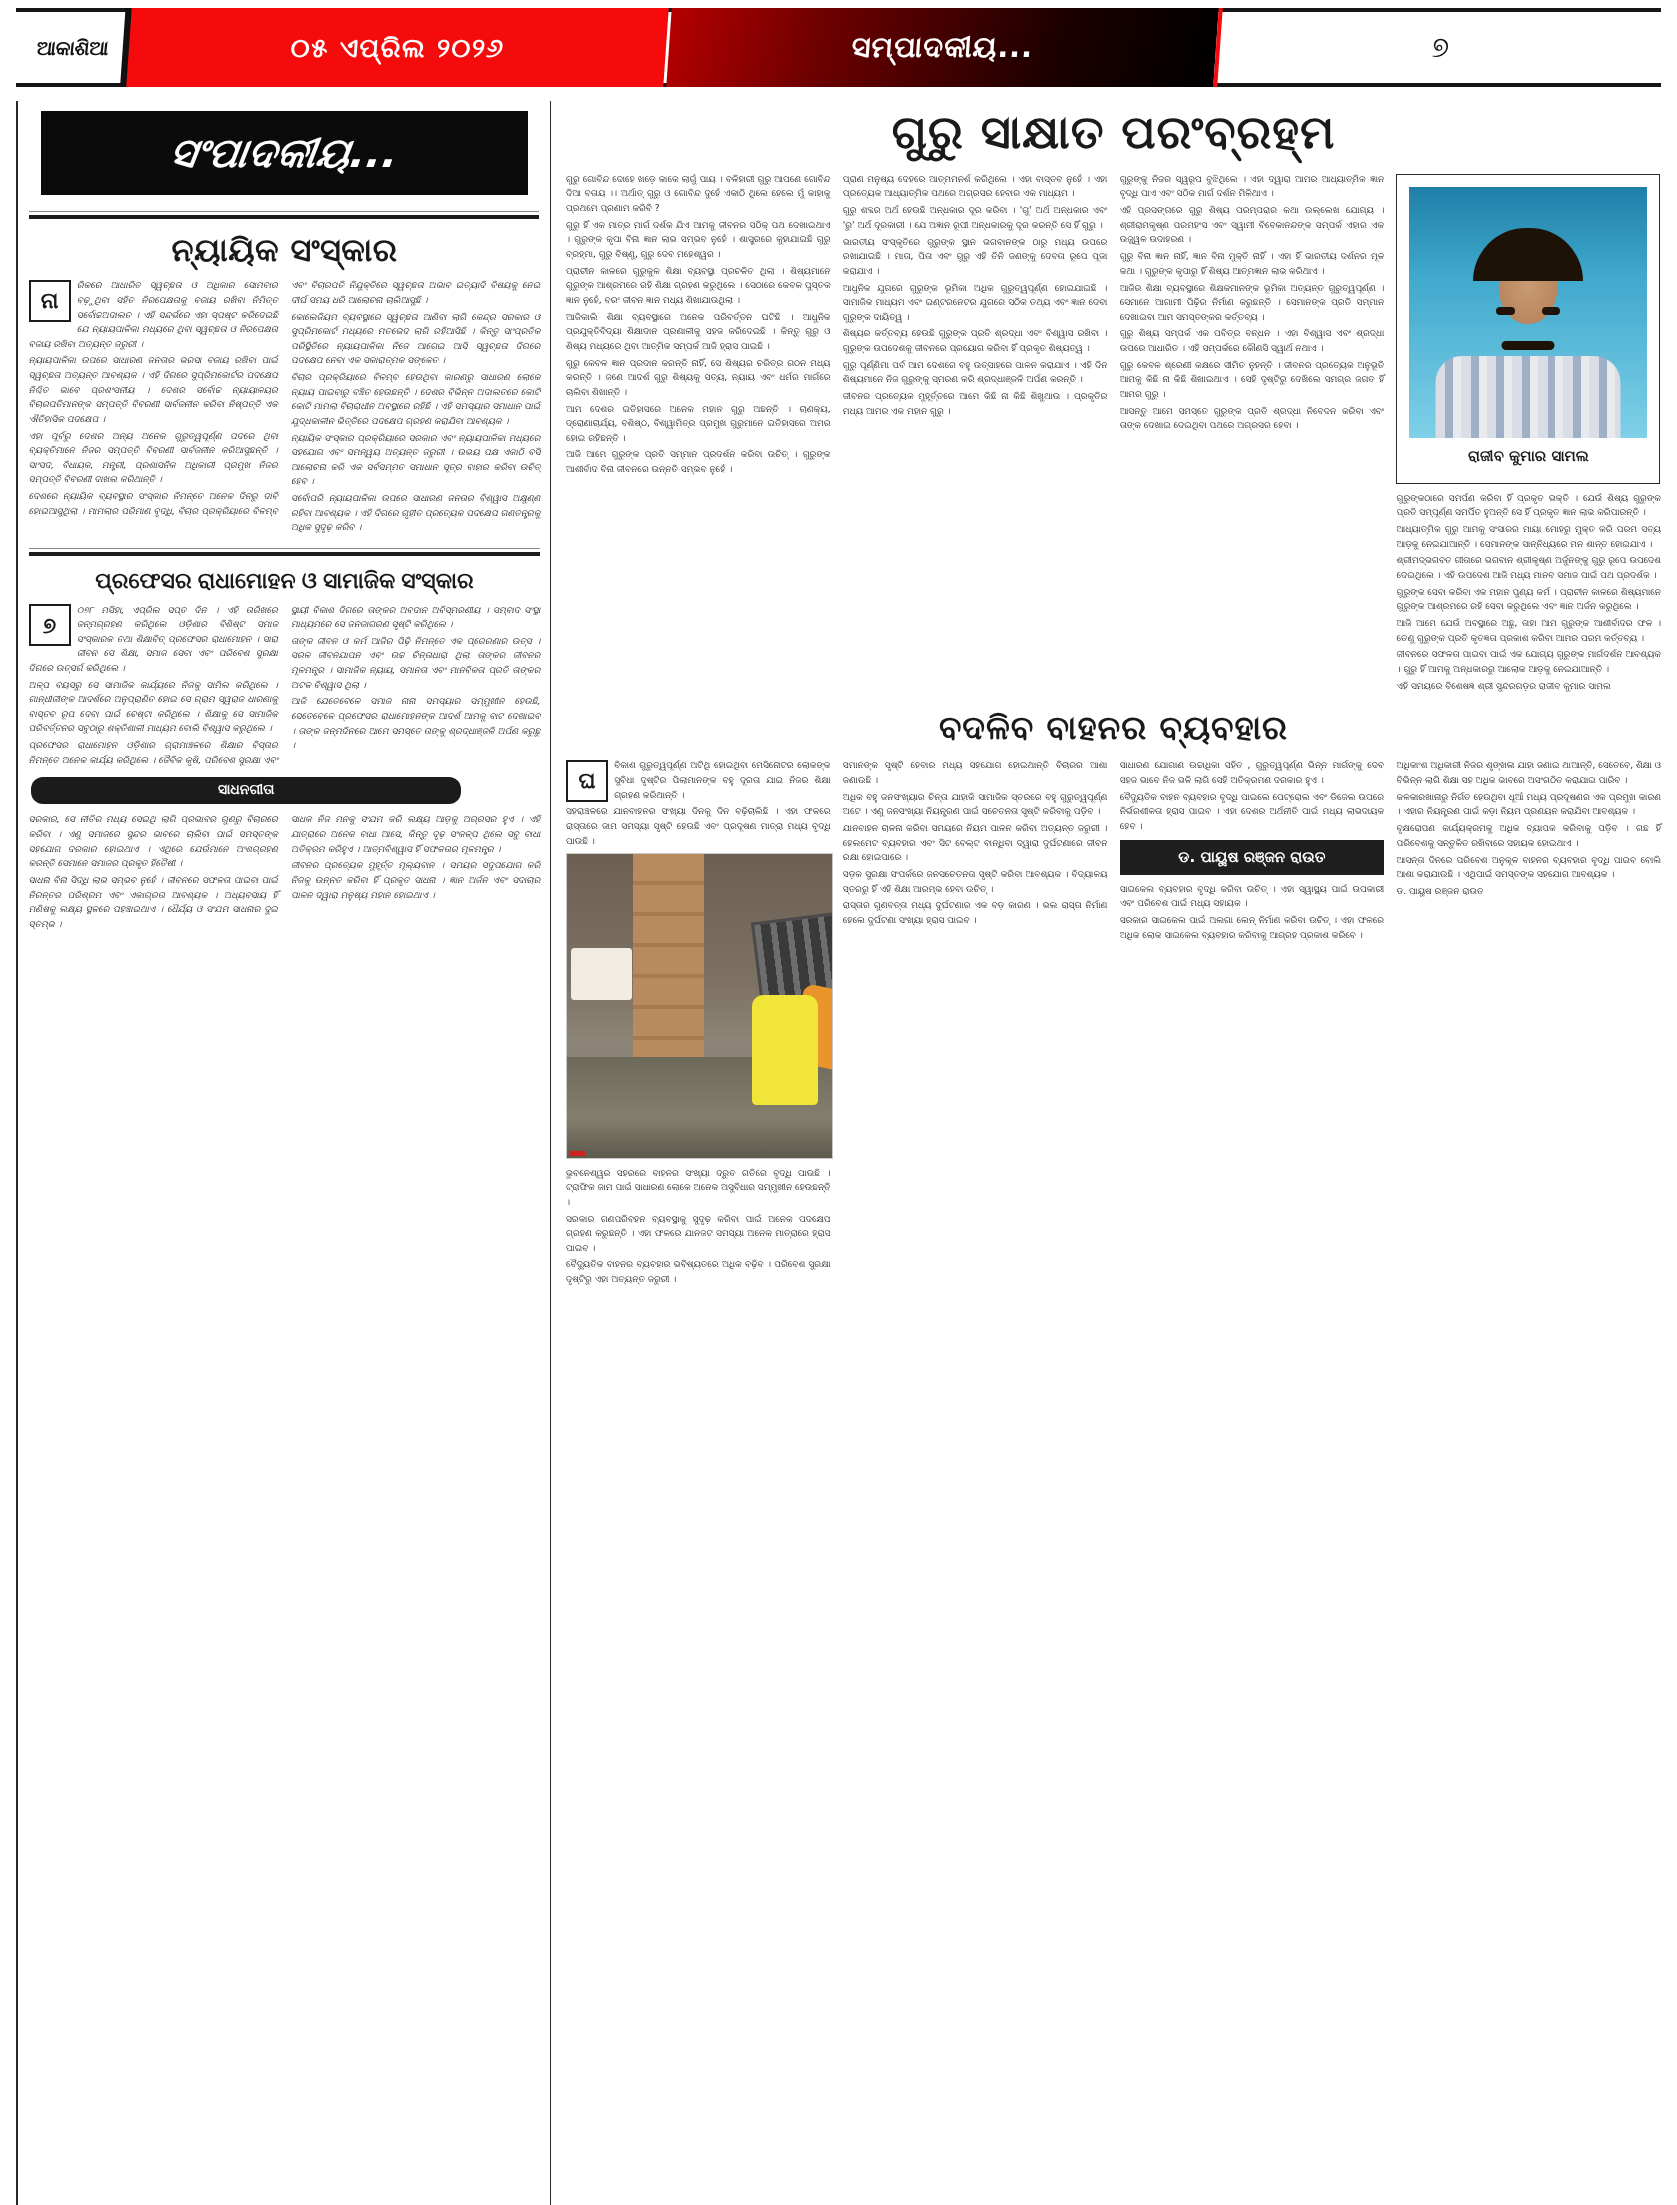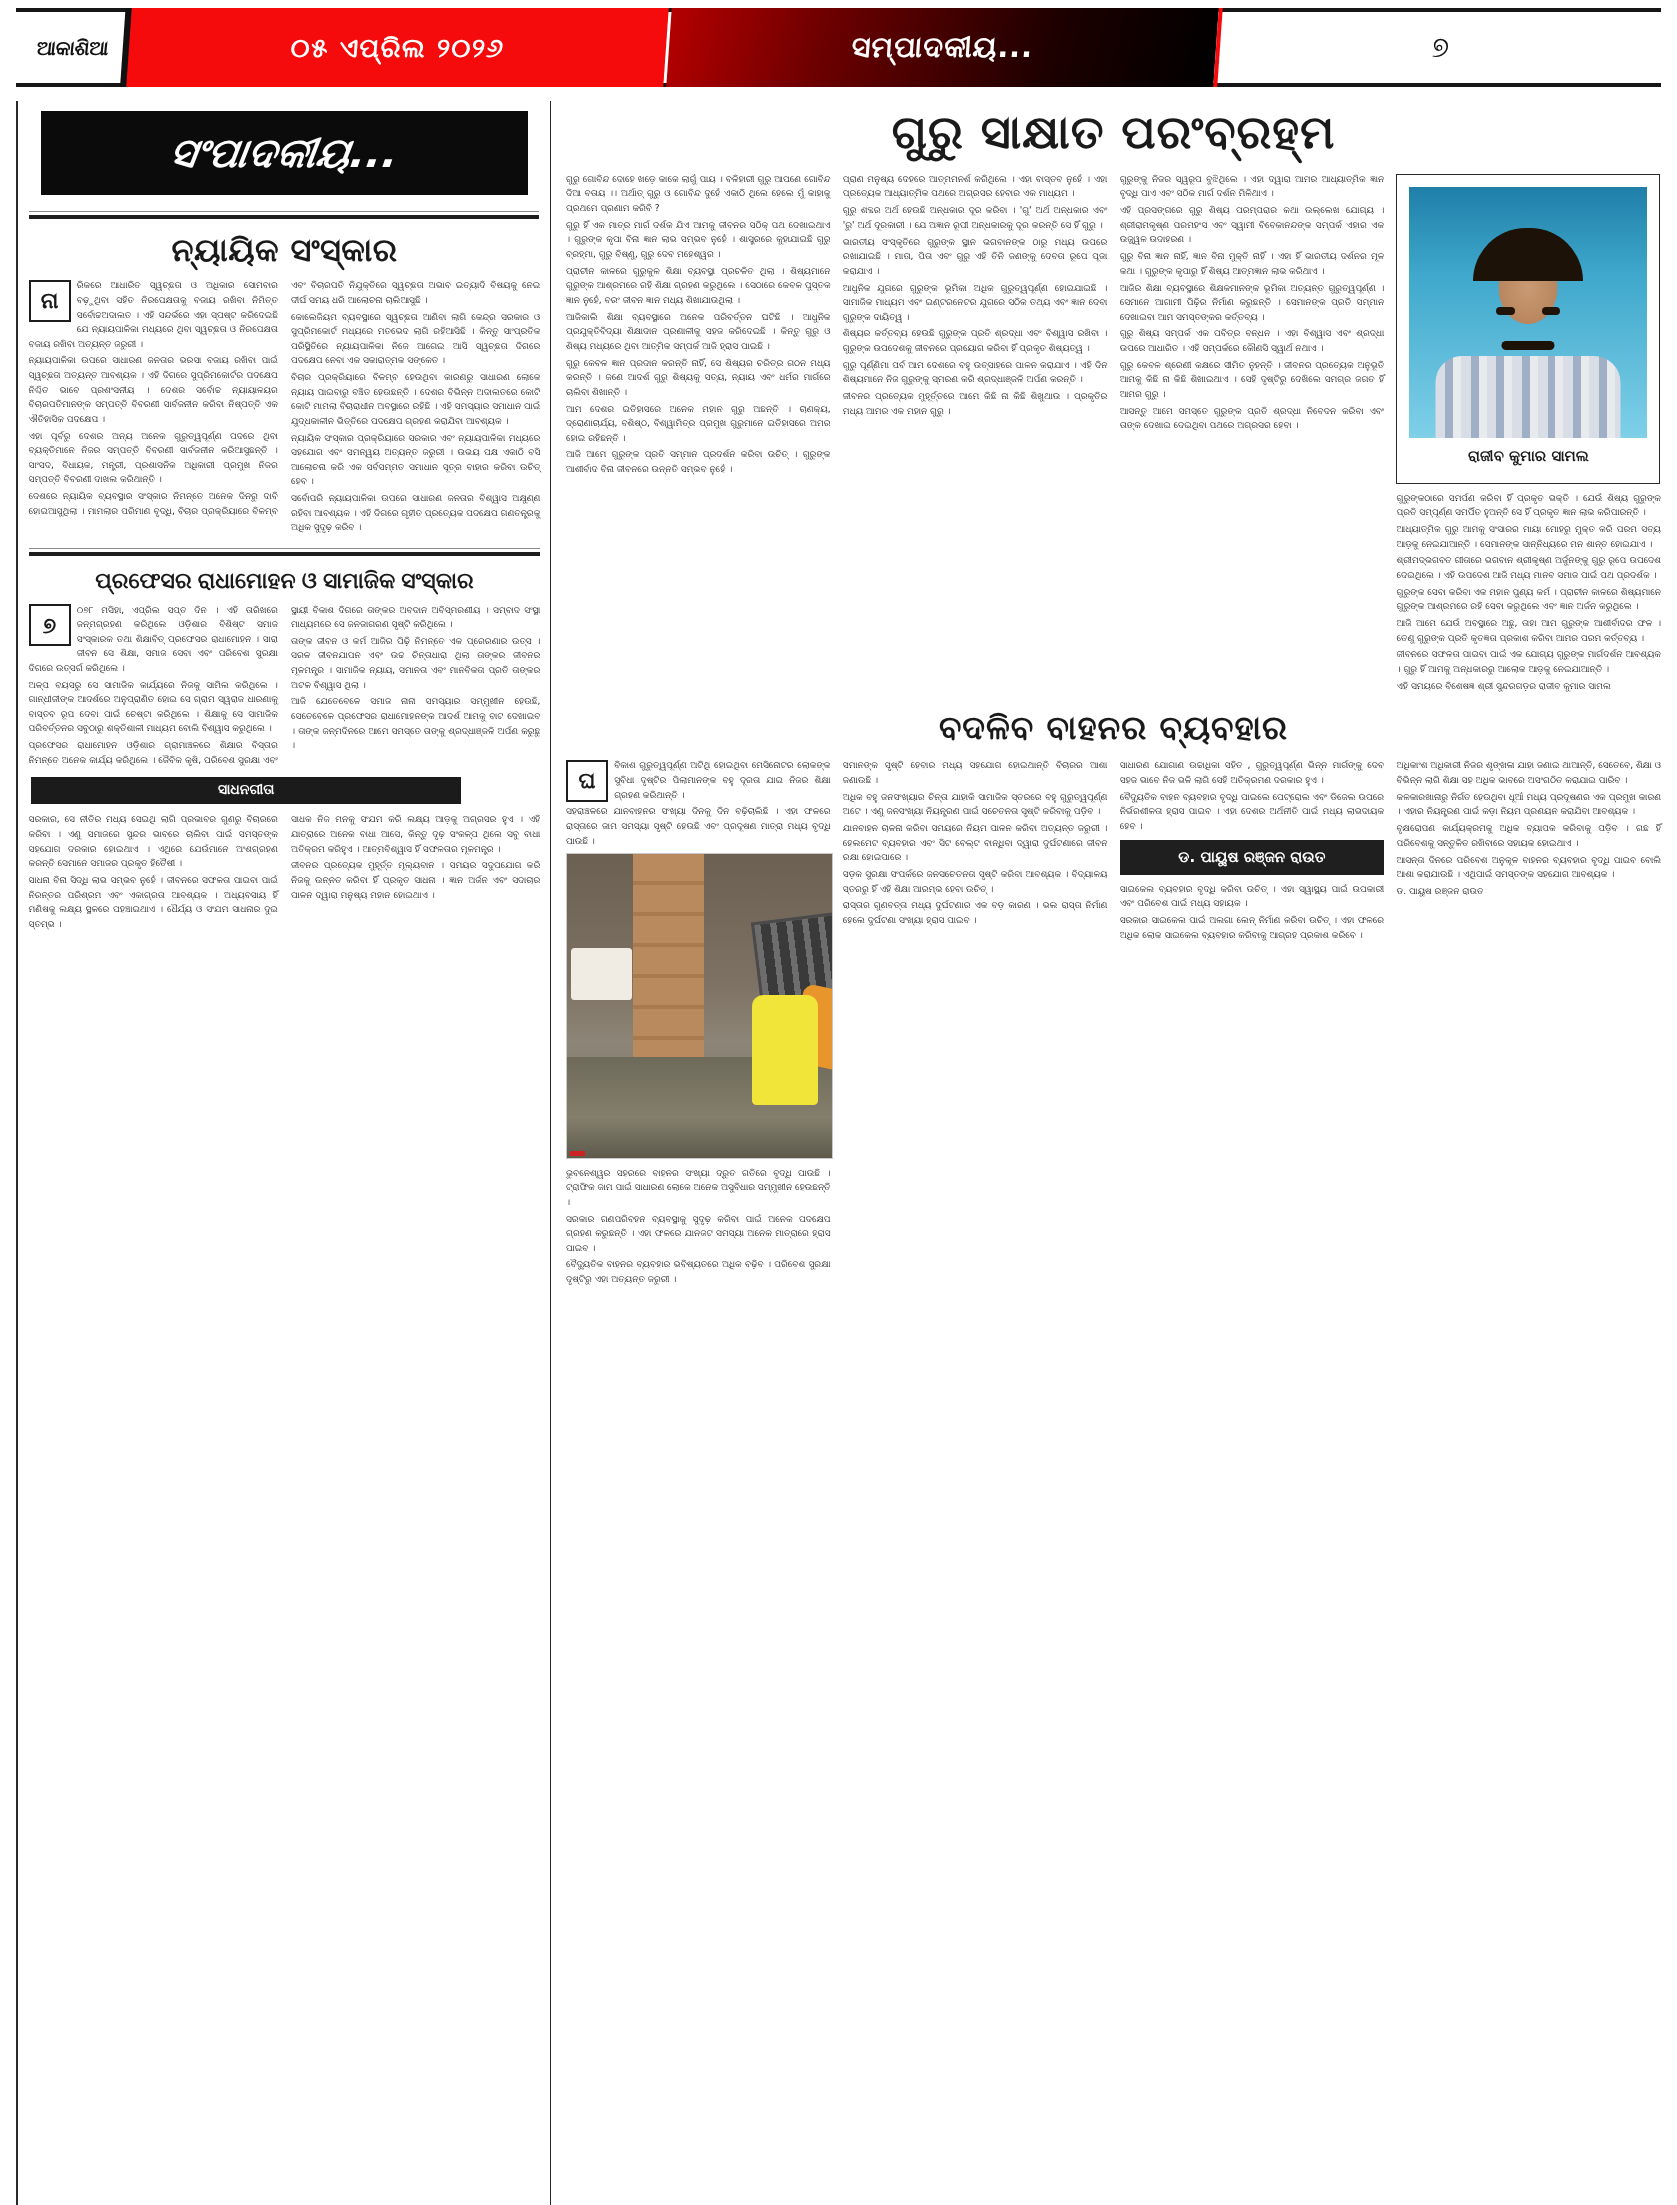--- a/index.html
+++ b/index.html
@@ -165,20 +165,21 @@
   }
   .black-label {
     background: #1b1b1b;
     color: #ffffff;
     text-align: center;
     font-size: 14px;
     font-weight: bold;
     padding: 4.4px 0 5.3px 0;
     margin: 9.7px 79px 8.8px 2.6px;
     font-family: "DejaVu Sans", sans-serif;
+    border-radius: 12px;
   }
 
   
   .main-area {
     flex: 1;
     padding-left: 15px;
     display: flex;
     flex-direction: column;
   }
   .art-title {
@@ -198,21 +199,21 @@
     gap: 12.3px;
   }
   .acol {
     flex: 1;
     font-size: 9px;
     line-height: 1.62;
     text-align: justify;
     font-family: "DejaVu Sans", sans-serif;
   }
   .acol p { margin: 0 0 2.2px 0; }
-  .ed-body p { margin: 0 0 2.2px 0; }
+  .ed-body p { margin: 0 0 2.2px 0; font-style: italic; }
 
   .author-card {
     width: 238px;
     border: 1.3px solid #2b2b2b;
     padding: 12px;
     background: #fff;
     margin: 1.8px 0 7px 0;
   }
   .author-photo {
     height: 251px;

